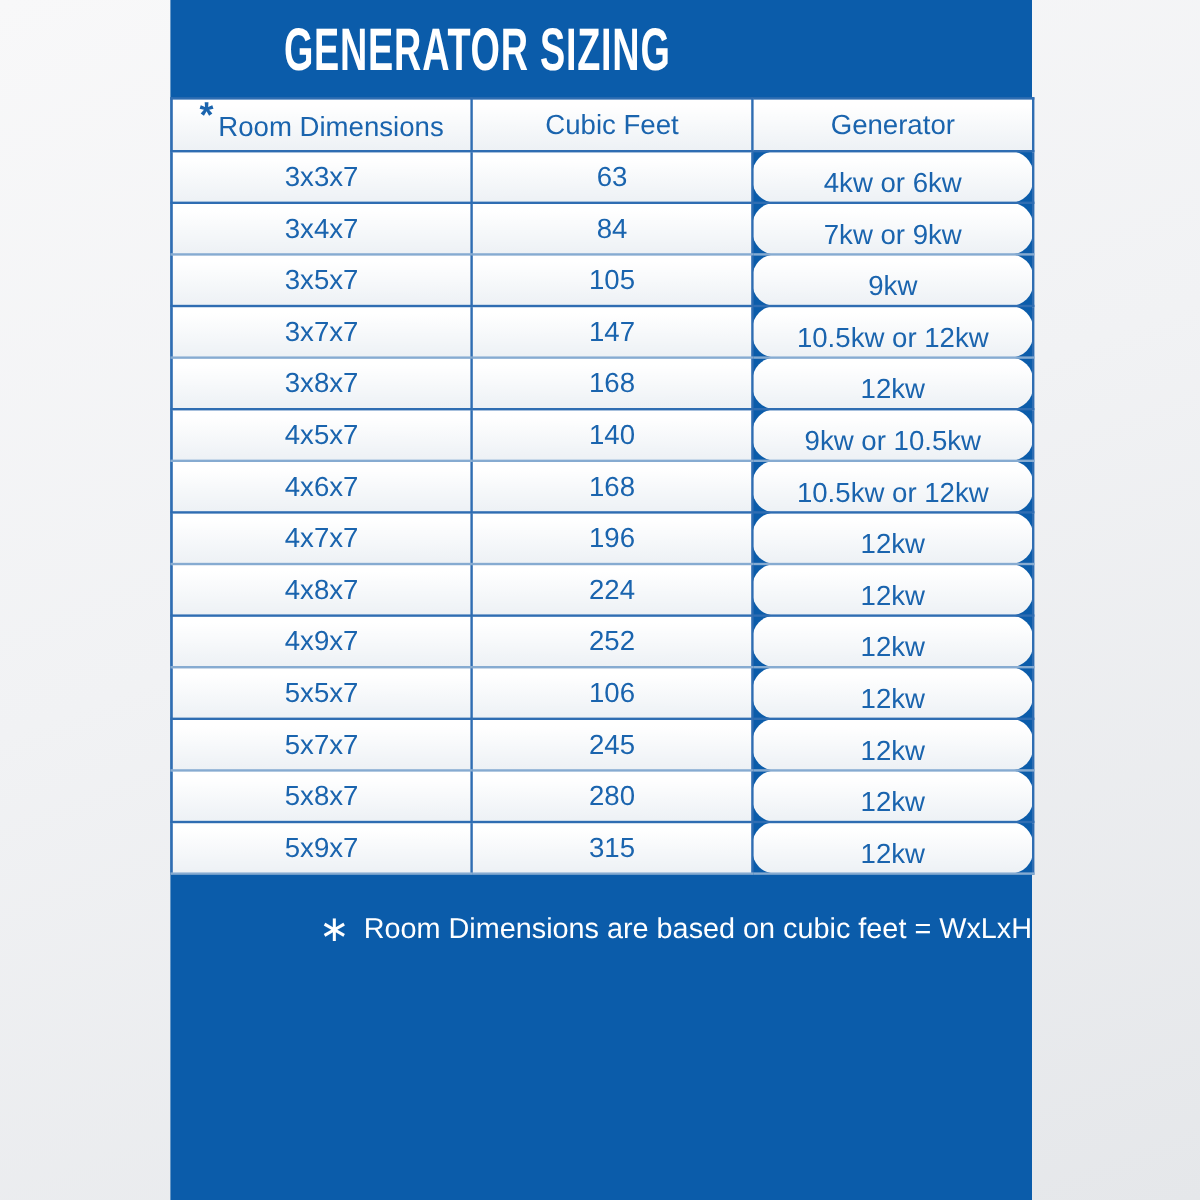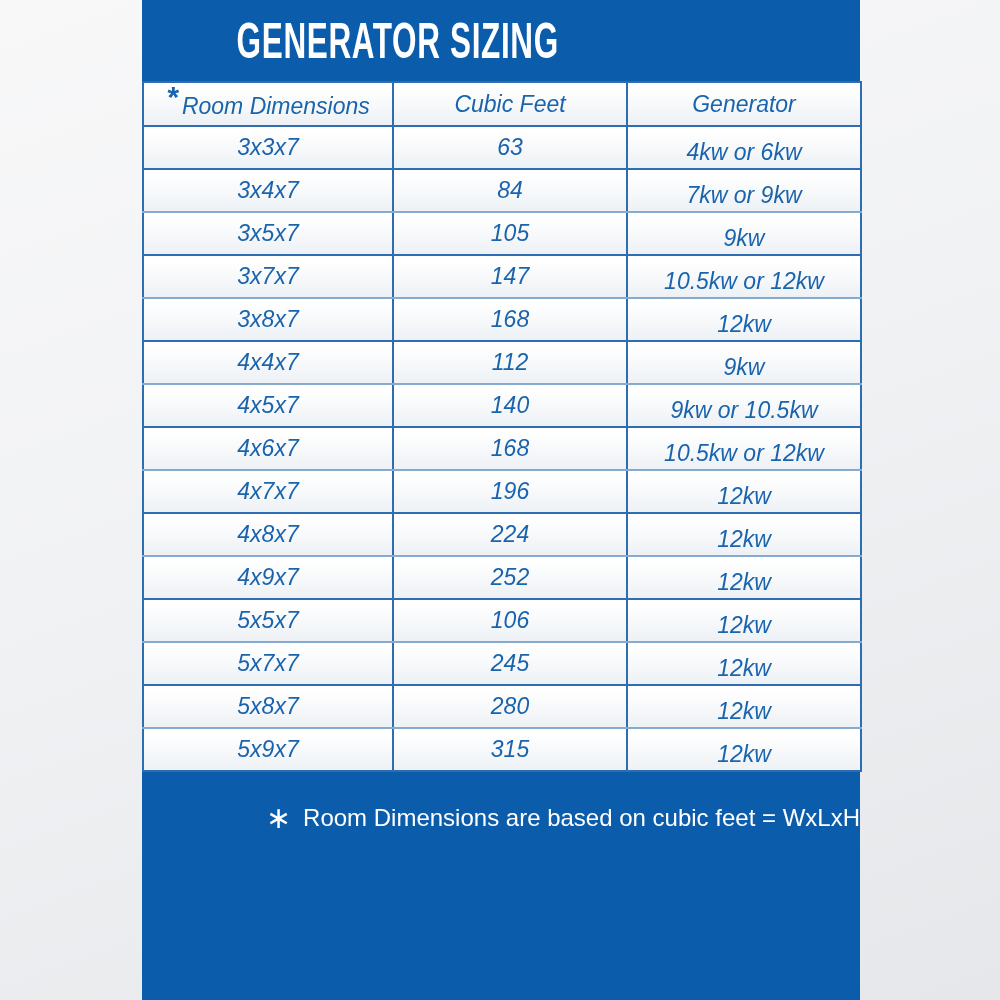--- a/index.html
+++ b/index.html
@@ -34,21 +34,20 @@
     font-size: 50px;
     letter-spacing: 1px;
     white-space: nowrap;
     transform: scaleX(0.63);
     transform-origin: center;
   }
   table.sizing {
     width: 718px;
     border-collapse: collapse;
     table-layout: fixed;
-    font-style: italic;
   }
   table.sizing col.c1 { width: 250px; }
   table.sizing col.c2 { width: 234px; }
   table.sizing col.c3 { width: 234px; }
   table.sizing th,
   table.sizing td {
     border: 2px solid #2f6db2;
     text-align: center;
     vertical-align: middle;
     color: #1a64ae;
@@ -67,20 +66,21 @@
   table.sizing tbody tr:nth-child(even) td {
     border-bottom-color: #86abd1;
   }
   table.sizing tbody tr:nth-child(odd) td {
     border-top-color: #86abd1;
   }
   
   table.sizing tbody td:nth-child(3) {
     padding-top: 9px;
     height: 32px;
+    border-radius: 19px;
   }
   .hdr-ast {
     font-size: 30px;
     font-weight: bold;
     position: relative;
     top: -7px;
     margin-right: 4px;
   }
   .footer-band {
     color: #ffffff;
@@ -137,25 +137,20 @@
           <td>3x7x7</td>
           <td>147</td>
           <td>10.5kw or 12kw</td>
         </tr>
         <tr>
           <td>3x8x7</td>
           <td>168</td>
           <td>12kw</td>
         </tr>
         <tr>
-          <td>4x4x7</td>
-          <td>112</td>
-          <td>9kw</td>
-        </tr>
-        <tr>
           <td>4x5x7</td>
           <td>140</td>
           <td>9kw or 10.5kw</td>
         </tr>
         <tr>
           <td>4x6x7</td>
           <td>168</td>
           <td>10.5kw or 12kw</td>
         </tr>
         <tr>

